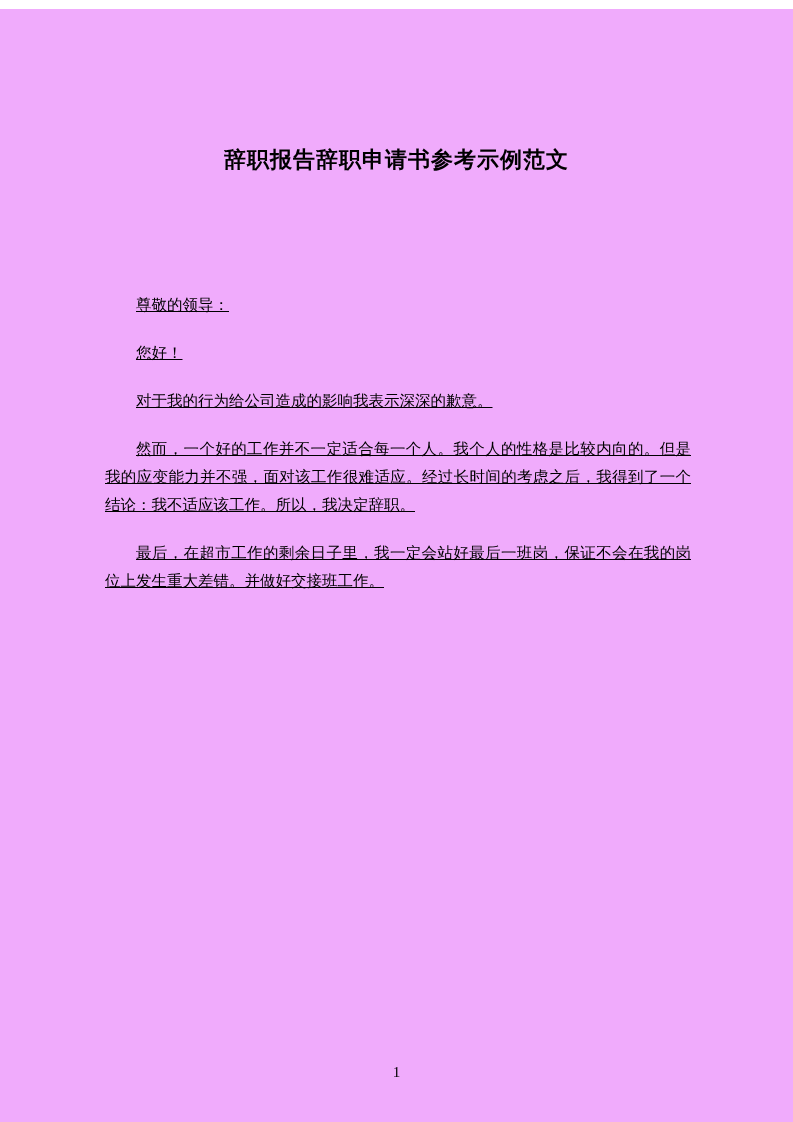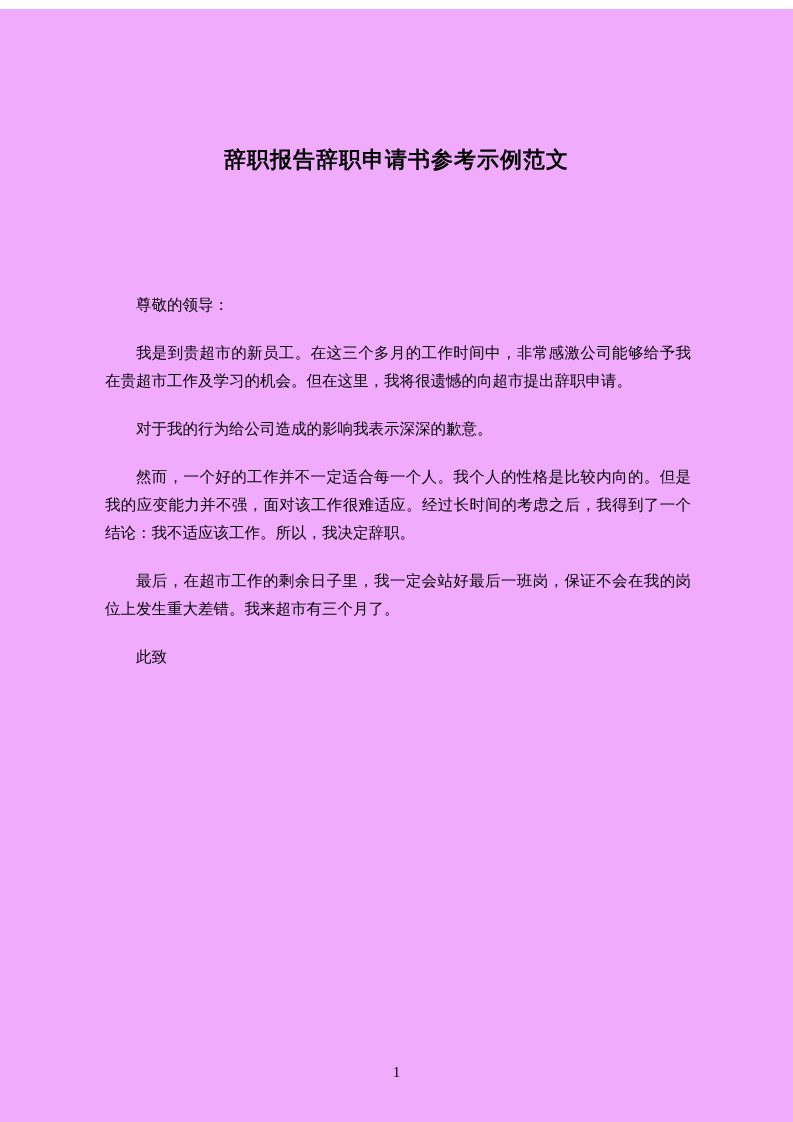--- a/index.html
+++ b/index.html
@@ -34,42 +34,42 @@
     }
     .content {
       padding: 0 102px 0 105px;
       font-size: 15.5px;
       line-height: 28px;
       text-align: justify;
     }
     .content p {
       margin: 0 0 20px 0;
       text-indent: 2em;
+      text-decoration: underline;
     }
     .page-number {
       position: absolute;
       left: 0;
       right: 0;
       bottom: 50px;
       text-align: center;
       font-size: 15px;
       line-height: 18px;
     }
   </style>
 </head>
 <body>
 
 <div class="page">
 
   <h1 class="doc-title">辞职报告辞职申请书参考示例范文</h1>
 
   <div class="content">
     <p>尊敬的领导：</p>
-    <p>我是到贵超市的新员工。在这三个多月的工作时间中，非常感激公司能够给予我在贵超市工作及学习的机会。但在这里，我将很遗憾的向超市提出辞职申请。</p>
+    <p>您好！</p>
     <p>对于我的行为给公司造成的影响我表示深深的歉意。</p>
     <p>然而，一个好的工作并不一定适合每一个人。我个人的性格是比较内向的。但是我的应变能力并不强，面对该工作很难适应。经过长时间的考虑之后，我得到了一个结论：我不适应该工作。所以，我决定辞职。</p>
-    <p>最后，在超市工作的剩余日子里，我一定会站好最后一班岗，保证不会在我的岗位上发生重大差错。我来超市有三个月了。</p>
-    <p>此致</p>
+    <p>最后，在超市工作的剩余日子里，我一定会站好最后一班岗，保证不会在我的岗位上发生重大差错。并做好交接班工作。</p>
   </div>
 
   <div class="page-number">1</div>
 
 </div>
 
 </body></html>

